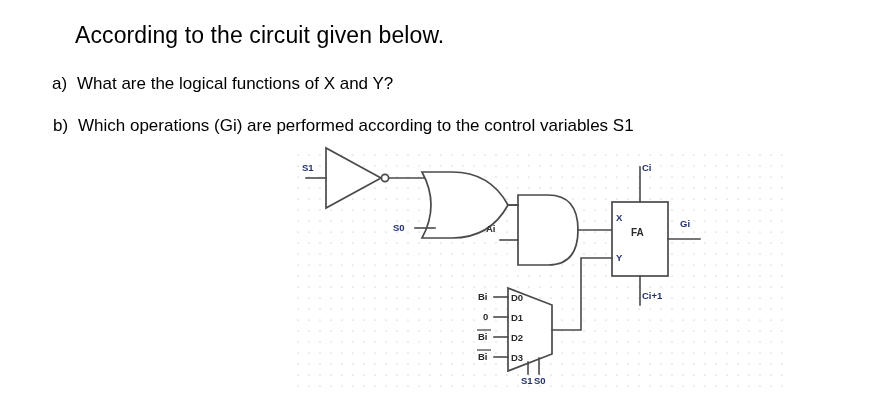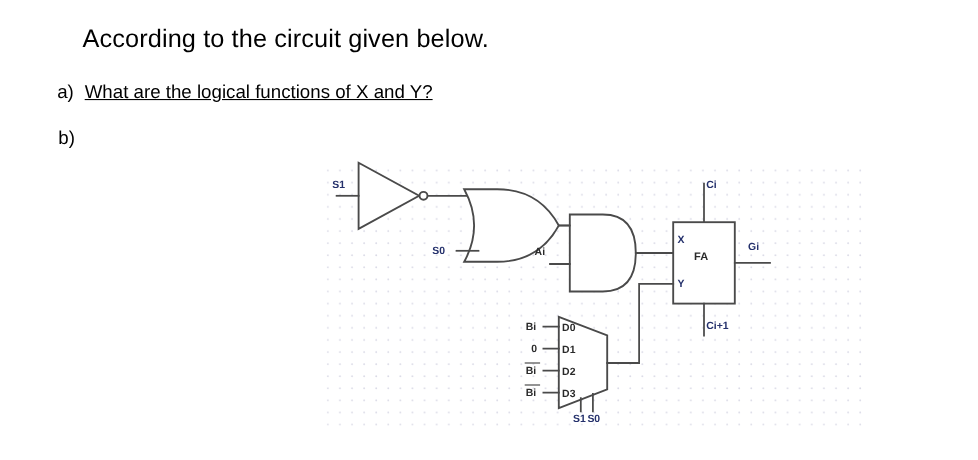--- a/index.html
+++ b/index.html
@@ -44,21 +44,21 @@
     color: #000;
   }
   #q-a { left: 52px; top: 72px; }
   #q-b { left: 53px; top: 114px; }
 
   .q-marker {
     display: inline-block;
     min-width: 25px;
     flex: 0 0 auto;
   }
-  .q-text { display: inline-block; text-decoration: underline; }
+  .q-text { display: inline-block; }
   .q-text .line2 { display: block; padding-left: 22px; }
 
   
   #circuit {
     position: absolute;
     left: 0;
     top: 0;
     width: 775px;
     height: 418px;
     pointer-events: none;
@@ -104,20 +104,21 @@
   <div id="heading">According to the circuit given below.</div>
 
   <div class="q-row" id="q-a">
     <span class="q-marker">a)</span>
     <span class="q-text">What are the logical functions of X and Y?</span>
   </div>
 
   <div class="q-row" id="q-b">
     <span class="q-marker">b)</span>
     <span class="q-text">
+      <span class="line1">Which operations (Gi) are performed according to the control variables S1</span>
     </span>
   </div>
 
 </div>
 
 <div id="circuit">
 <svg width="889" height="418" viewBox="0 0 889 418" xmlns="http://www.w3.org/2000/svg">
 
   <defs>
     <pattern id="dotgrid" width="11" height="11" patternUnits="userSpaceOnUse">

